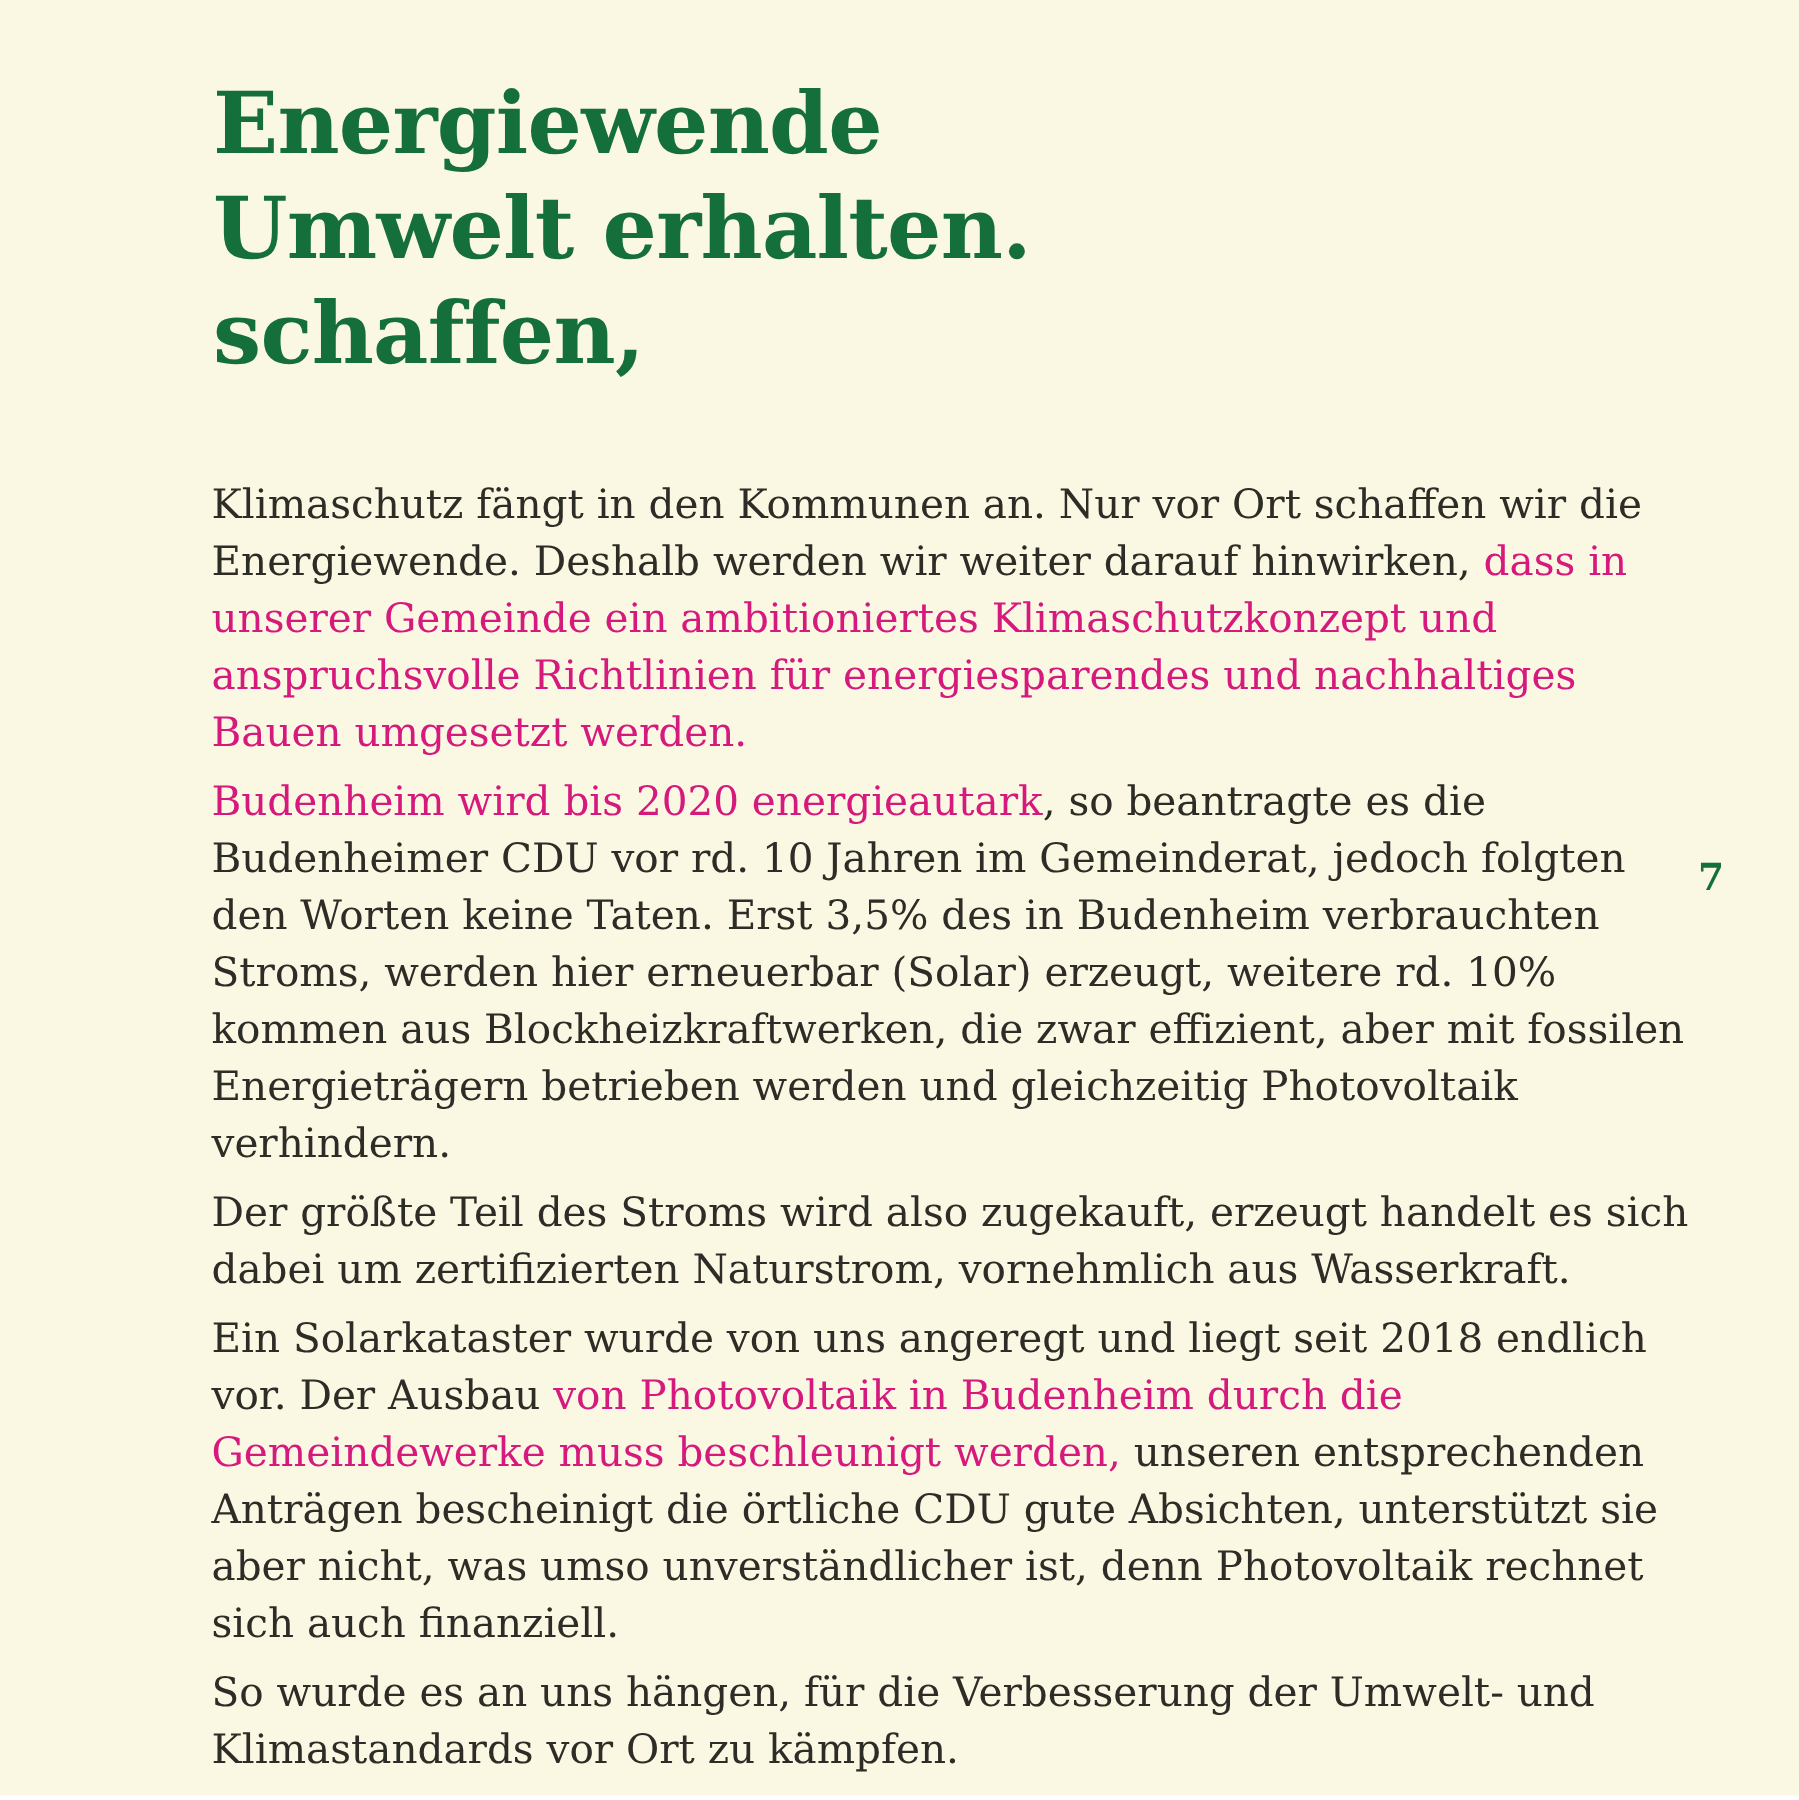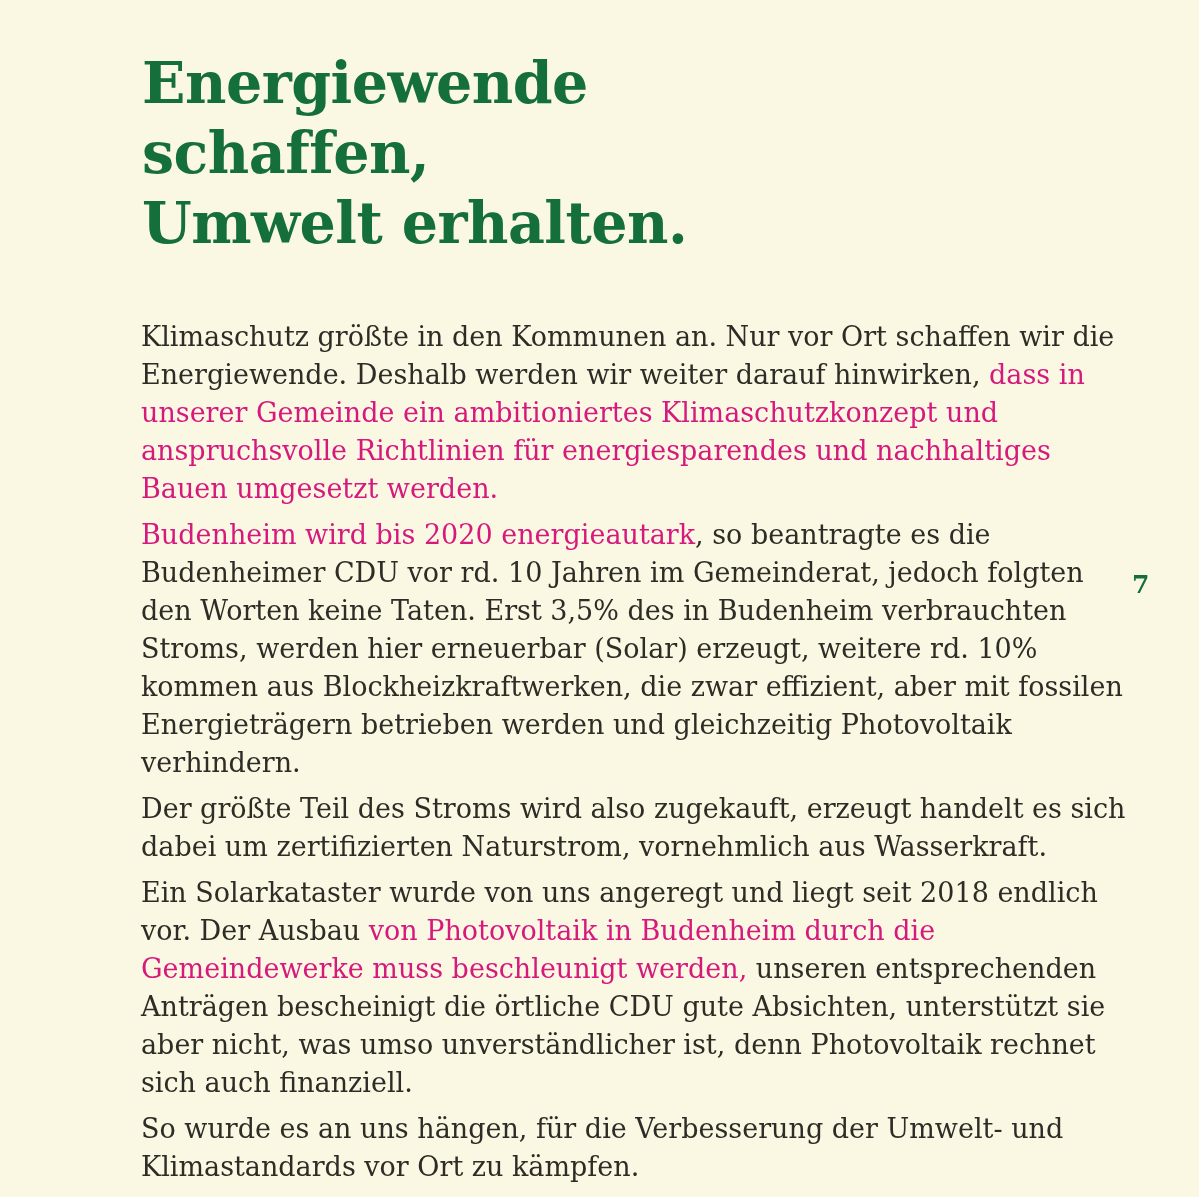--- a/index.html
+++ b/index.html
@@ -60,27 +60,27 @@
     background: var(--bottom_strip, #ffffff);
   }
 </style>
 </head>
 <body>
 
 <div class="page">
 
   <h1 class="heading">
     <span class="h-line">Energiewende</span>
+    <span class="h-line">Umwelt erhalten.</span>
     <span class="h-line">schaffen,</span>
-    <span class="h-line">Umwelt erhalten.</span>
   </h1>
 
   <div class="body-text">
 
-    <p><span>Klimaschutz größte in den Kommunen an. Nur vor Ort schaffen wir die Energiewende. Deshalb werden wir weiter darauf hinwirken, </span><span class="accent">dass in unserer Gemeinde ein ambitioniertes Klimaschutzkonzept und anspruchsvolle Richtlinien für energiesparendes und nachhaltiges Bauen umgesetzt werden.</span></p>
+    <p><span>Klimaschutz fängt in den Kommunen an. Nur vor Ort schaffen wir die Energiewende. Deshalb werden wir weiter darauf hinwirken, </span><span class="accent">dass in unserer Gemeinde ein ambitioniertes Klimaschutzkonzept und anspruchsvolle Richtlinien für energiesparendes und nachhaltiges Bauen umgesetzt werden.</span></p>
 
     <p><span class="accent">Budenheim wird bis 2020 energieautark</span><span>, so beantragte es die Budenheimer CDU vor rd. 10 Jahren im Gemeinderat, jedoch folgten den Worten keine Taten. Erst 3,5% des in Budenheim verbrauchten Stroms, werden hier erneuerbar (Solar) erzeugt, weitere rd. 10% kommen aus Blockheizkraftwerken, die zwar effizient, aber mit fossilen Energieträgern betrieben werden und gleichzeitig Photovoltaik verhindern.</span></p>
 
     <p><span>Der größte Teil des Stroms wird also zugekauft, erzeugt handelt es sich dabei um zertifizierten Naturstrom, vornehmlich aus Wasserkraft.</span></p>
 
     <p><span>Ein Solarkataster wurde von uns angeregt und liegt seit 2018 endlich vor. Der Ausbau </span><span class="accent">von Photovoltaik in Budenheim durch die Gemeindewerke muss beschleunigt werden,</span><span> unseren entsprechenden Anträgen bescheinigt die örtliche CDU gute Absichten, unterstützt sie aber nicht, was umso unverständlicher ist, denn Photovoltaik rechnet sich auch finanziell.</span></p>
 
     <p><span>So wurde es an uns hängen, für die Verbesserung der Umwelt- und Klimastandards vor Ort zu kämpfen.</span></p>
 
   </div>

